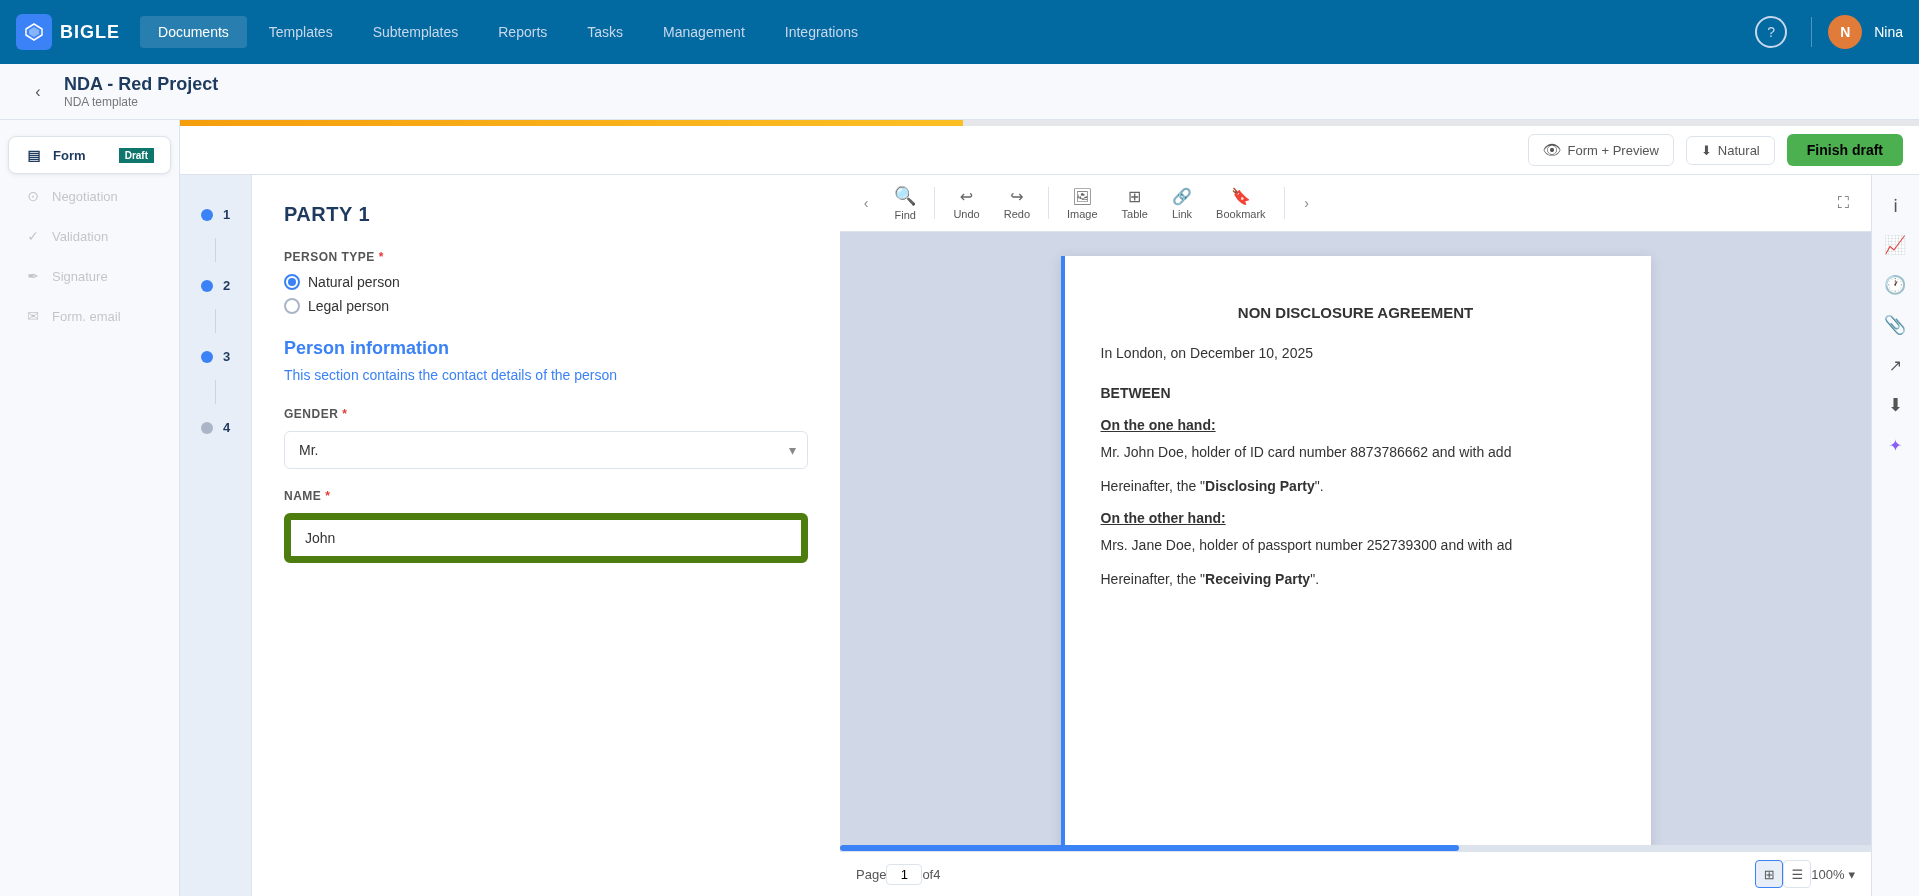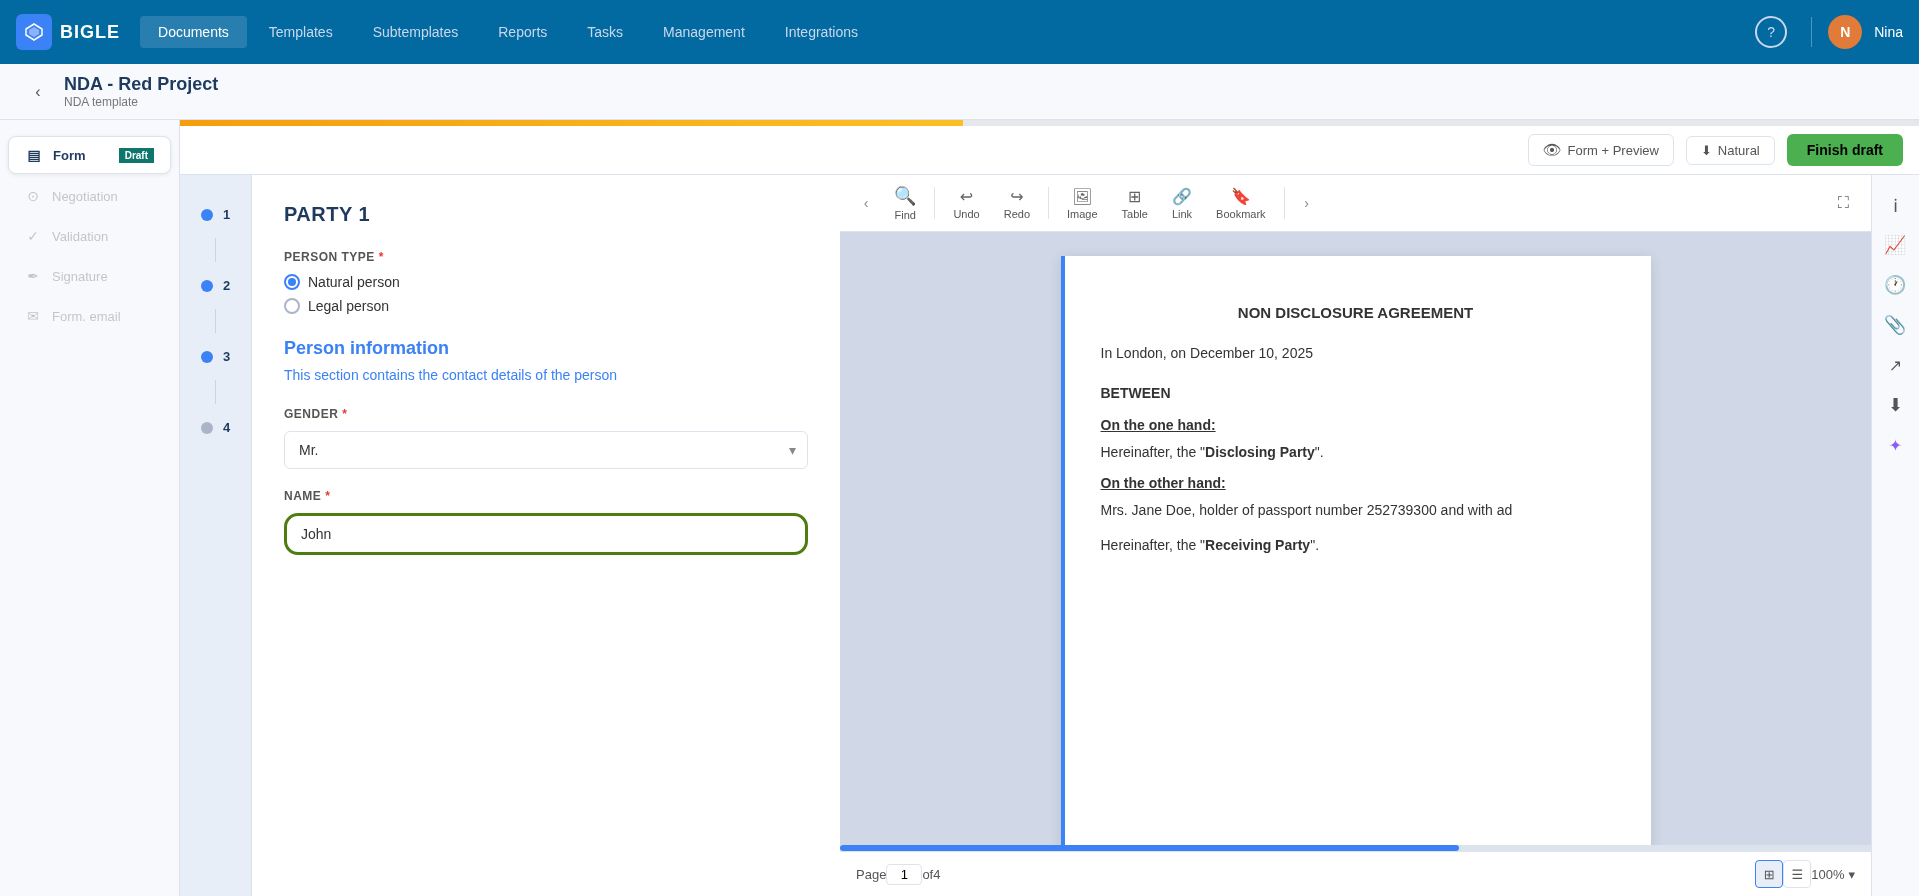--- a/index.html
+++ b/index.html
@@ -300,22 +300,22 @@
       right: 12px;
       top: 50%;
       transform: translateY(-50%);
       color: #888;
       pointer-events: none;
     }
 
     .form-input {
       width: 100%;
       padding: 10px 14px;
-      border: 3px solid #4d7c0f;
-      border-radius: 14px;
+      border: 7px solid #4d7c0f;
+      border-radius: 6px;
       font-size: 14px;
       color: #333;
     }
 
     
     .doc-panel {
       flex: 1;
       display: flex;
       flex-direction: column;
       background: #d0d8e8;
@@ -653,20 +653,21 @@
 
         <div class="doc-content">
           <div class="doc-page">
             <div class="doc-page-border-left"></div>
 
             <div class="doc-title">NON DISCLOSURE AGREEMENT</div>
             <div class="doc-date">In London, on December 10, 2025</div>
             <div class="doc-between">BETWEEN</div>
 
             <div class="doc-section-head">On the one hand:</div>
+            <div class="doc-text">Mr. John Doe, holder of ID card number 8873786662 and with add</div>
             <div class="doc-text">
               Hereinafter, the "<span class="doc-bold">Disclosing Party</span>".
             </div>
 
             <div class="doc-section-head">On the other hand:</div>
             <div class="doc-text">Mrs. Jane Doe, holder of passport number 252739300 and with ad</div>
             <div class="doc-text">
               Hereinafter, the "<span class="doc-bold">Receiving Party</span>".
             </div>
           </div>

